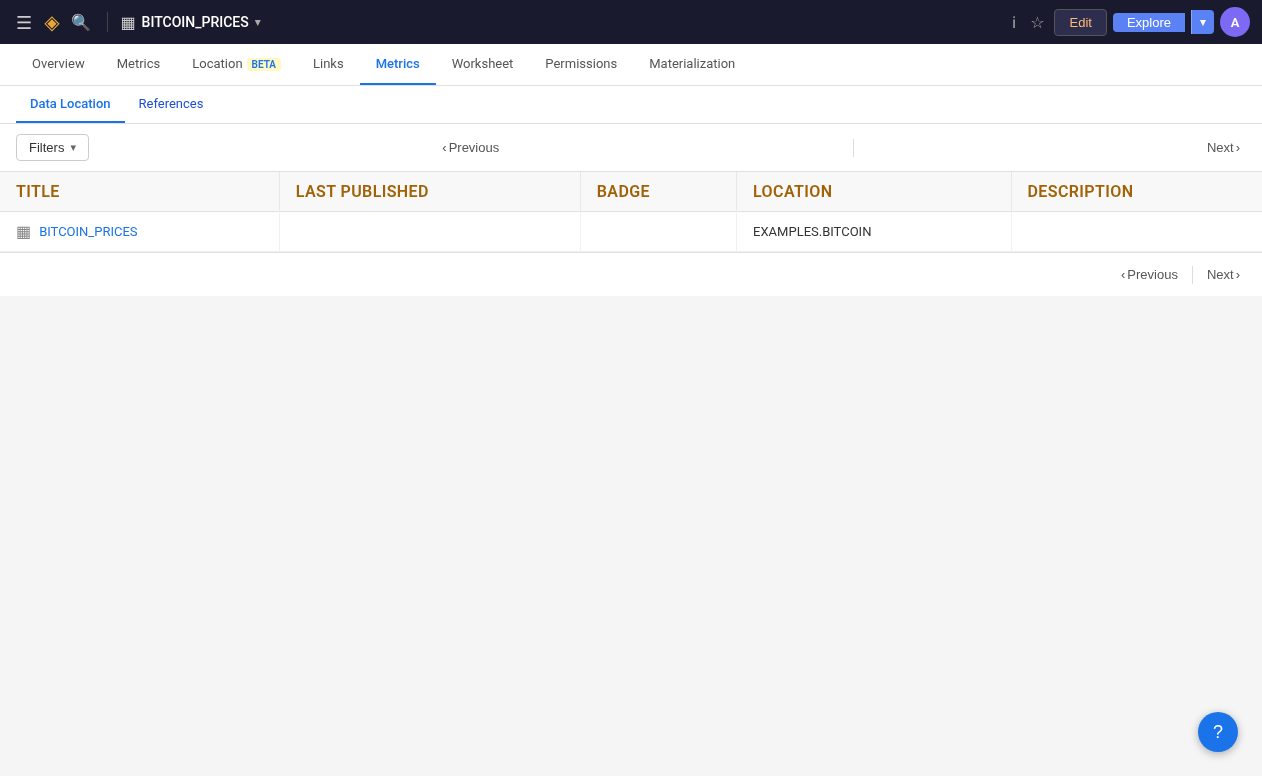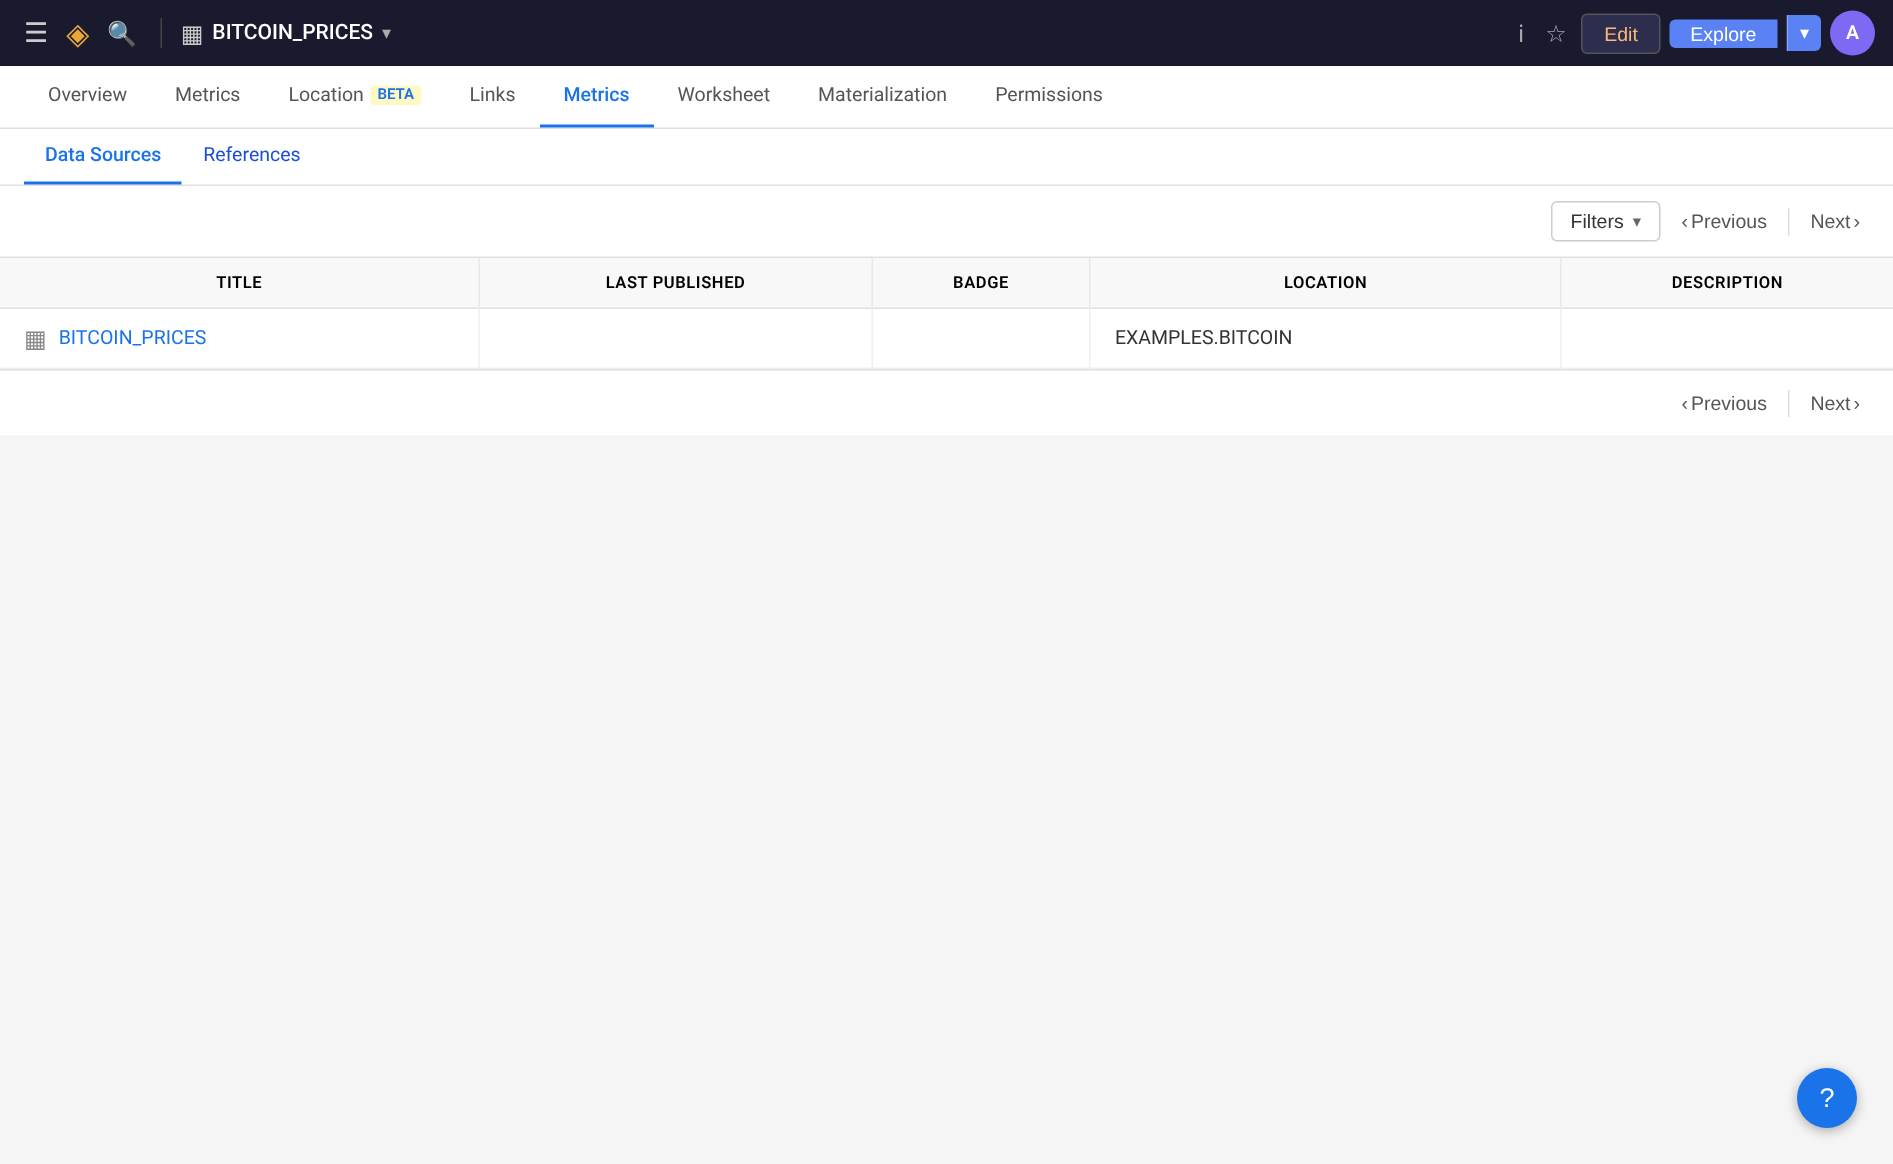--- a/index.html
+++ b/index.html
@@ -176,21 +176,21 @@
     
     .main-content {
       background: #fff;
       margin: 0;
     }
 
     
     .toolbar-row {
       display: flex;
       align-items: center;
-      justify-content: flex-end;
+      justify-content: space-between;
       padding: 10px 16px;
       border-bottom: 1px solid #e0e0e0;
       gap: 8px;
     }
     .filters-btn {
       display: flex;
       align-items: center;
       gap: 6px;
       background: #fff;
       border: 1px solid #ccc;
@@ -225,25 +225,25 @@
     
     .data-table {
       width: 100%;
       border-collapse: collapse;
     }
     .data-table thead tr {
       background: #f8f8f8;
       border-bottom: 1px solid #e0e0e0;
     }
     .data-table th {
-      text-align: center;
+      text-align: left;
       padding: 10px 16px;
-      font-size: 11px;
+      font-size: 16px;
       font-weight: 600;
-      color: #000000;
+      color: #a16207;
       text-transform: uppercase;
       letter-spacing: 0.4px;
       border-right: 1px solid #e8e8e8;
     }
     .data-table th:last-child { border-right: none; }
     .data-table td {
       padding: 10px 16px;
       font-size: 13px;
       border-bottom: 1px solid #f0f0f0;
       border-right: 1px solid #f0f0f0;
@@ -321,26 +321,26 @@
 
 <div class="tab-nav">
   <div class="tab-item">Overview</div>
   <div class="tab-item">Metrics</div>
   <div class="tab-item">
     <span>Location</span><span class="tab-badge">BETA</span>
   </div>
   <div class="tab-item">Links</div>
   <div class="tab-item active">Metrics</div>
   <div class="tab-item">Worksheet</div>
+  <div class="tab-item">Permissions</div>
   <div class="tab-item">Materialization</div>
-  <div class="tab-item">Permissions</div>
 </div>
 
 <div class="sub-tab-nav">
-  <div class="sub-tab-item active">Data Sources</div>
+  <div class="sub-tab-item active">Data Location</div>
   <div class="sub-tab-item">References</div>
 </div>
 
 <div class="main-content">
 
   <div class="toolbar-row">
     <button class="filters-btn">
       <span>Filters</span>
       <span class="filters-dropdown-icon">▾</span>
     </button>

